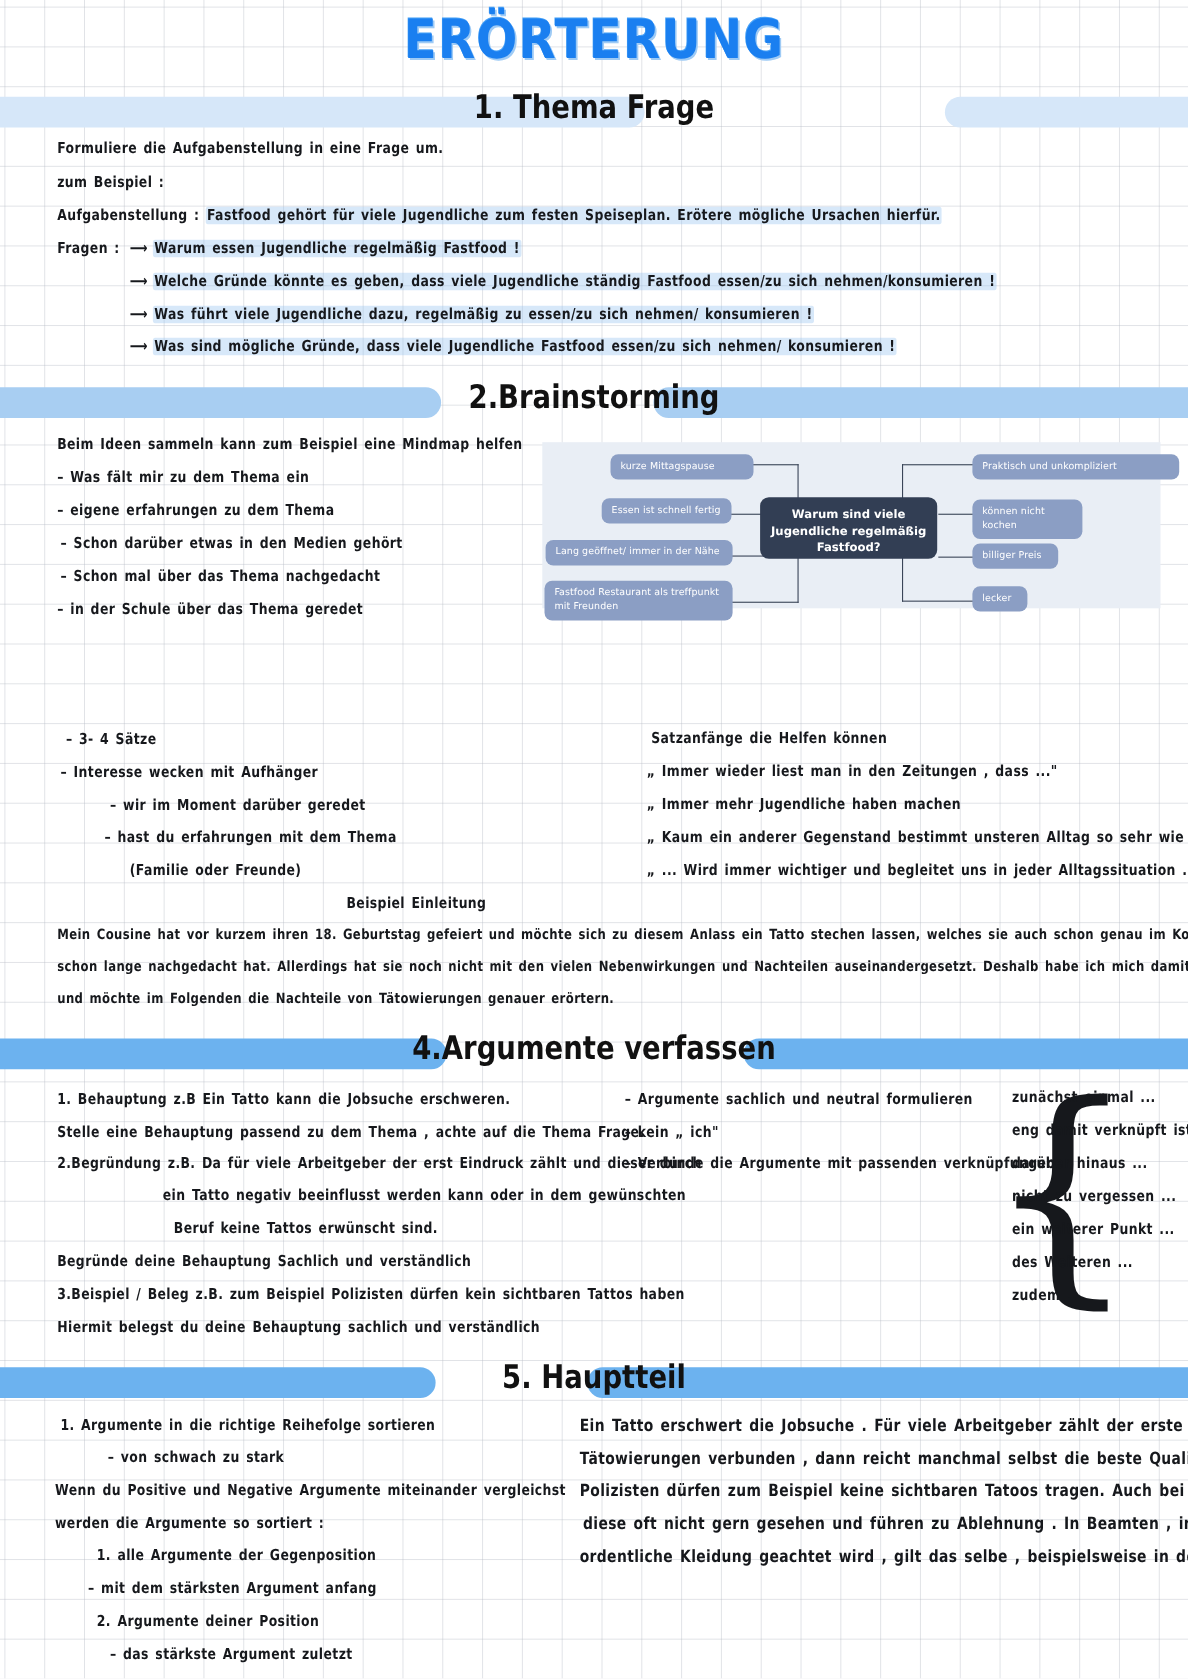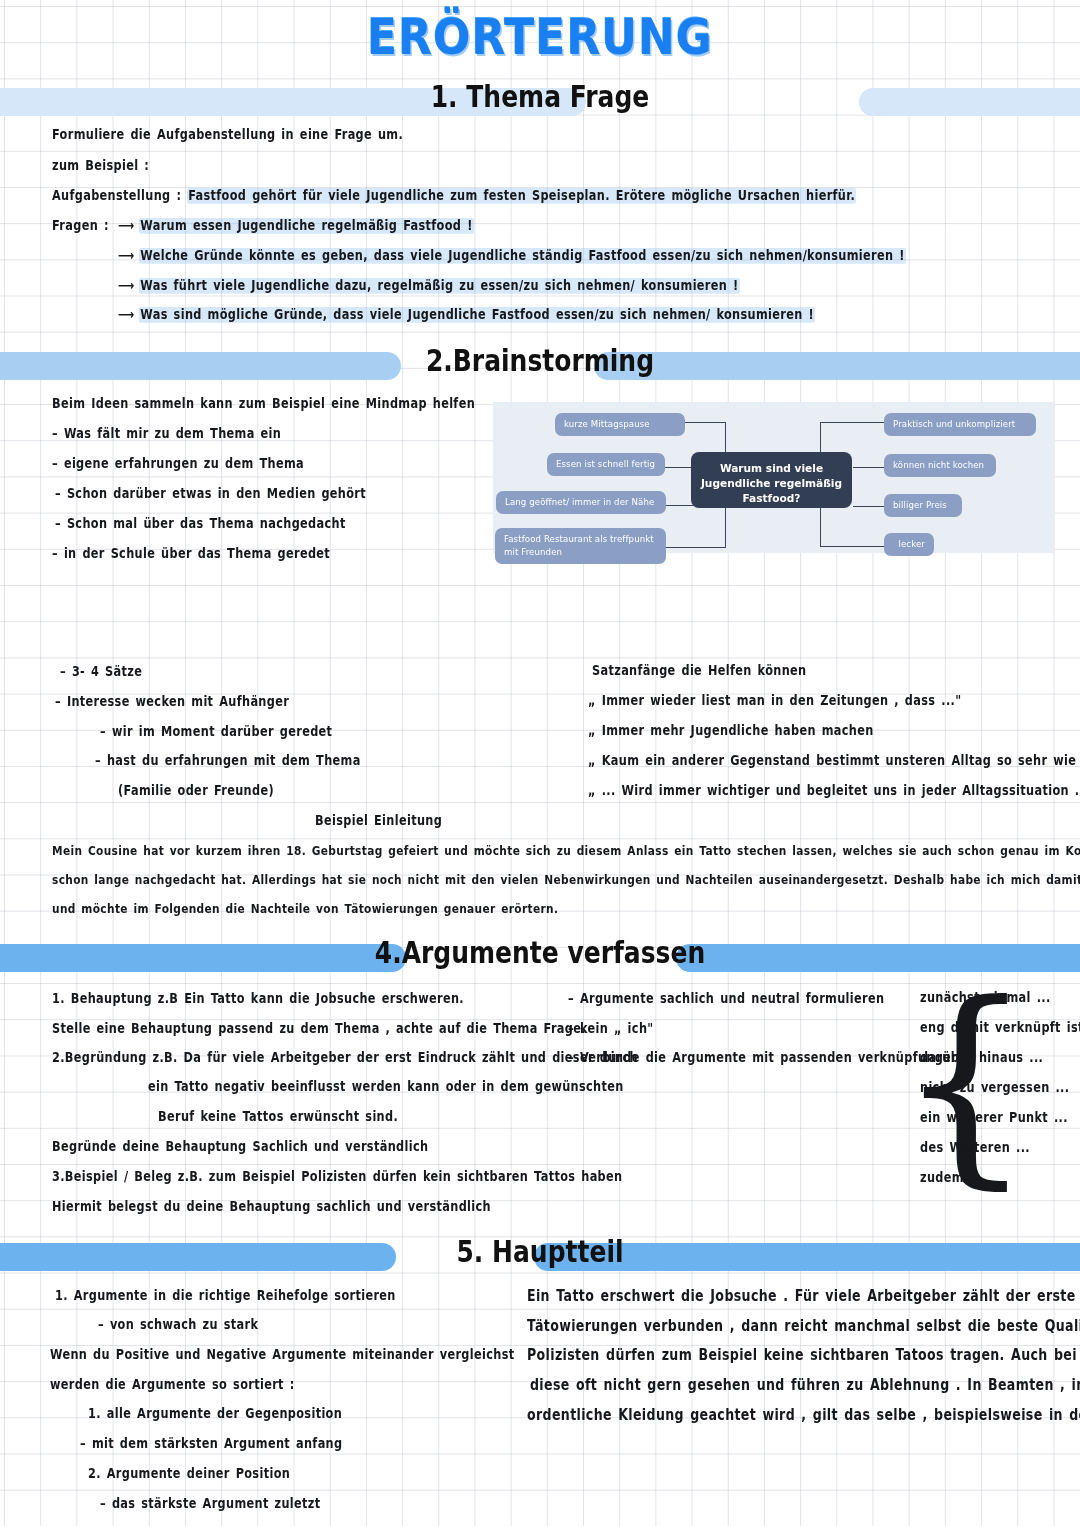--- a/index.html
+++ b/index.html
@@ -215,24 +215,24 @@
     <div class="mm-node" style="left:54px;  top:51px;  width:118px;">Essen ist schnell fertig</div>
     <div class="mm-node" style="left:3px;   top:89px;  width:170px;">Lang geöffnet/ immer in der Nähe</div>
     <div class="mm-node" style="left:2px;   top:126px; width:171px;">Fastfood Restaurant als treffpunkt mit Freunden</div>
 
     <div class="mm-center" style="left:198px; top:50px; width:161px; height:56px;">
       <div>Warum sind viele</div>
       <div>Jugendliche regelmäßig</div>
       <div>Fastfood?</div>
     </div>
 
-    <div class="mm-node" style="left:391px; top:11px;  width:152px;">Praktisch und unkompliziert</div>
-    <div class="mm-node" style="left:391px; top:52px;  width:112px;">können nicht kochen</div>
+    <div class="mm-node" style="left:391px; top:11px;  width:188px;">Praktisch und unkompliziert</div>
+    <div class="mm-node" style="left:391px; top:52px;  width:100px;">können nicht kochen</div>
     <div class="mm-node" style="left:391px; top:92px;  width:78px;">billiger Preis</div>
-    <div class="mm-node" style="left:391px; top:131px; width:50px;text-align:right;">lecker</div>
+    <div class="mm-node" style="left:391px; top:131px; width:50px;">lecker</div>
   </div>
 
 
   <div class="hw" style="left:60px;  top:664px;">– 3- 4 Sätze</div>
   <div class="hw" style="left:55px;  top:694px;">– Interesse wecken mit Aufhänger</div>
   <div class="hw" style="left:100px; top:724px;">– wir im Moment  darüber  geredet</div>
   <div class="hw" style="left:95px;  top:753px;">– hast du erfahrungen mit dem  Thema</div>
   <div class="hw" style="left:118px; top:783px;">(Familie oder  Freunde)</div>
 
   <div class="hw" style="left:592px; top:663px;">Satzanfänge die Helfen können</div>

